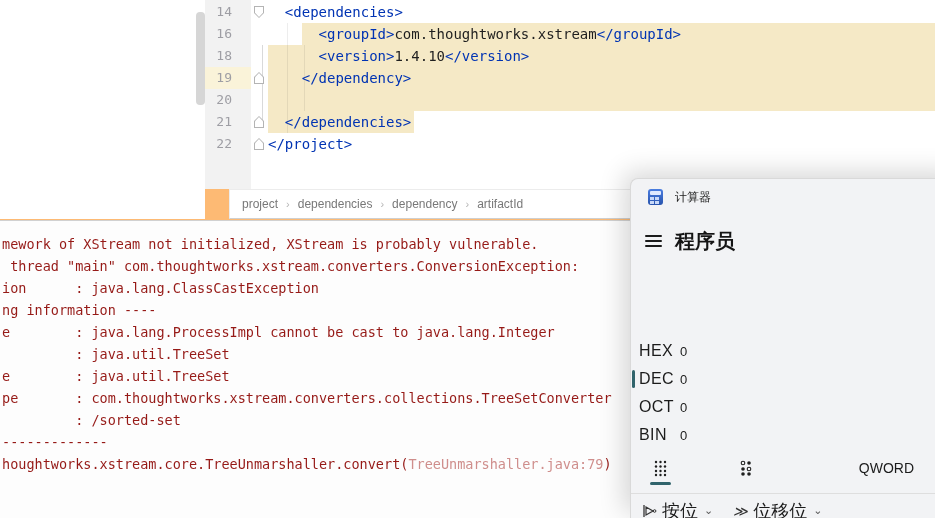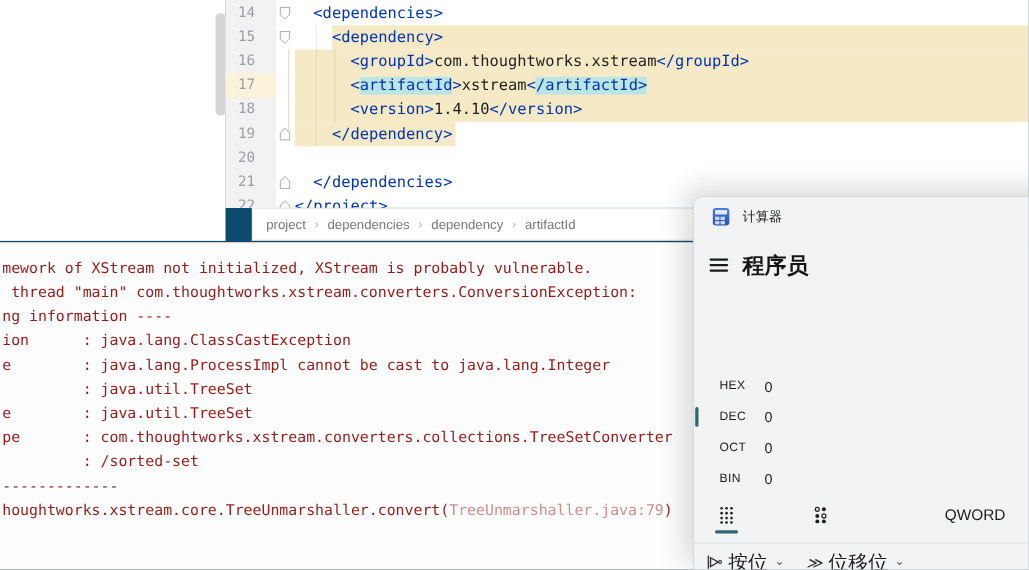--- a/index.html
+++ b/index.html
@@ -1,19 +1,19 @@
 <!DOCTYPE html>
 <html><head>
 <meta charset="utf-8">
 <style>
   html,body{margin:0;padding:0;background:#fff;}
   *{box-sizing:border-box;}
   .screen{
     position:relative;width:935px;height:518px;overflow:hidden;
-    background:#0c4a6e;font-family:"Liberation Sans",sans-serif;
+    background:#fdba74;font-family:"Liberation Sans",sans-serif;
   }
   
   .left-panel{position:absolute;left:0;top:0;width:205px;height:219px;background:#ffffff;}
   .panel-scroll-thumb{position:absolute;left:196px;top:12px;width:9px;height:93px;background:#d6d6d6;border-radius:4px;}
   
   .editor{position:absolute;left:205px;top:0;right:0;height:189px;overflow:hidden;background:#fff;}
   .gutter-bg{position:absolute;left:0;top:0;width:46px;height:100%;background:#f2f2f2;}
   .gutter-current{position:absolute;left:0;top:67px;width:46px;height:22px;background:#faf3d9;}
   .hl-yellow{position:absolute;background:#f5e9c6;}
   .hl-y-15{left:97px;top:23px;right:0;height:22px;}
@@ -67,21 +67,21 @@
       box-shadow:5px 0 #c8d8f8,0 4px #c8d8f8,5px 4px #c8d8f8;}
   .calc-title{margin-left:12px;font-size:12px;color:#1b1b1b;}
   .calc-header{position:absolute;left:0;top:44px;right:0;height:36px;display:flex;align-items:center;padding-left:14px;}
   .hamburger{width:17px;height:13px;position:relative;flex:none;cursor:pointer;}
   .hamburger span{position:absolute;left:0;right:0;height:2px;background:#1b1b1b;border-radius:1px;}
   .hamburger span:nth-child(1){top:0;} .hamburger span:nth-child(2){top:5px;} .hamburger span:nth-child(3){top:10px;}
   .calc-mode{margin-left:13px;font-size:20px;font-weight:700;color:#151515;}
   #radix-rows{position:absolute;left:0;top:158px;right:0;}
   .radix-row{position:relative;height:28px;display:flex;align-items:center;cursor:pointer;}
   .radix-accent{position:absolute;left:1px;top:5px;width:3px;height:18px;border-radius:2px;background:#31646c;}
-  .radix-label{margin-left:23px;width:38px;font-size:11px;letter-spacing:0.4px;color:#1b1b1b;}
+  .radix-label{margin-left:8px;width:38px;font-size:16px;letter-spacing:0.4px;color:#1b1b1b;}
   .radix-value{margin-left:3px;font-size:13px;color:#1b1b1b;}
   .keypad-row{position:absolute;left:0;top:272px;right:0;height:36px;}
   .kp-btn{position:absolute;top:2px;width:36px;height:30px;display:flex;align-items:center;justify-content:center;cursor:pointer;}
   .kp-dialpad{left:11px;} .kp-bits{left:97px;}
   .kp-underline{position:absolute;left:19px;top:303px;width:21px;height:3px;border-radius:2px;background:#31646c;}
   .kp-word{position:absolute;right:44px;top:2px;height:30px;display:flex;align-items:center;
            font-size:14px;color:#1b1b1b;cursor:pointer;padding:0 6px;}
   .calc-divider{position:absolute;left:0;top:314px;right:0;height:1px;background:#dedede;}
   .calc-bottom{position:absolute;left:0;top:315px;right:0;height:25px;display:flex;align-items:center;padding-left:9px;}
   .cb-btn{display:flex;align-items:center;margin-right:18px;cursor:pointer;padding-top:8px;}
@@ -113,38 +113,23 @@
           <div class="ed-ln">14</div>
           <div class="ed-fold">
             <span class="fm fm-down">
               <span class="fm-outer"></span>
               <span class="fm-inner"></span>
             </span>
           </div>
           <div class="ed-code"><span class="tok-tag">  &lt;dependencies&gt;</span></div>
         </div>
         <div class="ed-line">
-          <div class="ed-ln">15</div>
-          <div class="ed-fold">
-            <span class="fm fm-down">
-              <span class="fm-outer"></span>
-              <span class="fm-inner"></span>
-            </span>
-          </div>
-          <div class="ed-code"><span class="tok-tag">    &lt;dependency&gt;</span></div>
-        </div>
-        <div class="ed-line">
           <div class="ed-ln">16</div>
           <div class="ed-fold"></div>
           <div class="ed-code"><span class="tok-text">      </span><span class="tok-tag">&lt;groupId&gt;</span><span class="tok-text">com.thoughtworks.xstream</span><span class="tok-tag">&lt;/groupId&gt;</span></div>
-        </div>
-        <div class="ed-line">
-          <div class="ed-ln">17</div>
-          <div class="ed-fold"></div>
-          <div class="ed-code"><span class="tok-text">      </span><span class="tok-tag">&lt;</span><span class="tok-tag tok-hl">artifactId</span><span class="tok-tag">&gt;</span><span class="tok-text">xstream</span><span class="tok-tag">&lt;</span><span class="tok-tag tok-hl">/artifactId</span><span class="tok-tag tok-hl">&gt;</span></div>
         </div>
         <div class="ed-line">
           <div class="ed-ln">18</div>
           <div class="ed-fold"></div>
           <div class="ed-code"><span class="tok-text">      </span><span class="tok-tag">&lt;version&gt;</span><span class="tok-text">1.4.10</span><span class="tok-tag">&lt;/version&gt;</span></div>
         </div>
         <div class="ed-line">
           <div class="ed-ln">19</div>
           <div class="ed-fold">
             <span class="fm fm-up">
@@ -188,22 +173,22 @@
       <span class="bc-item">dependencies</span>
       <span class="bc-sep">›</span>
       <span class="bc-item">dependency</span>
       <span class="bc-sep">›</span>
       <span class="bc-item">artifactId</span>
     </div>
 
   <div class="console" id="console-lines">
       <div class="con-line"><span class="tok-err">mework of XStream not initialized, XStream is probably vulnerable.</span></div>
       <div class="con-line"><span class="tok-err"> thread "main" com.thoughtworks.xstream.converters.ConversionException:</span></div>
+      <div class="con-line"><span class="tok-err">ion      : java.lang.ClassCastException</span></div>
       <div class="con-line"><span class="tok-err">ng information ----</span></div>
-      <div class="con-line"><span class="tok-err">ion      : java.lang.ClassCastException</span></div>
       <div class="con-line"><span class="tok-err">e        : java.lang.ProcessImpl cannot be cast to java.lang.Integer</span></div>
       <div class="con-line"><span class="tok-err">         : java.util.TreeSet</span></div>
       <div class="con-line"><span class="tok-err">e        : java.util.TreeSet</span></div>
       <div class="con-line"><span class="tok-err">pe       : com.thoughtworks.xstream.converters.collections.TreeSetConverter</span></div>
       <div class="con-line"><span class="tok-err">         : /sorted-set</span></div>
       <div class="con-line"><span class="tok-err">-------------</span></div>
       <div class="con-line"><span class="tok-err">houghtworks.xstream.core.TreeUnmarshaller.convert(</span><span class="tok-errlink">TreeUnmarshaller.java:79</span><span class="tok-err">)</span></div>
     </div>
 
   <div class="calc">

